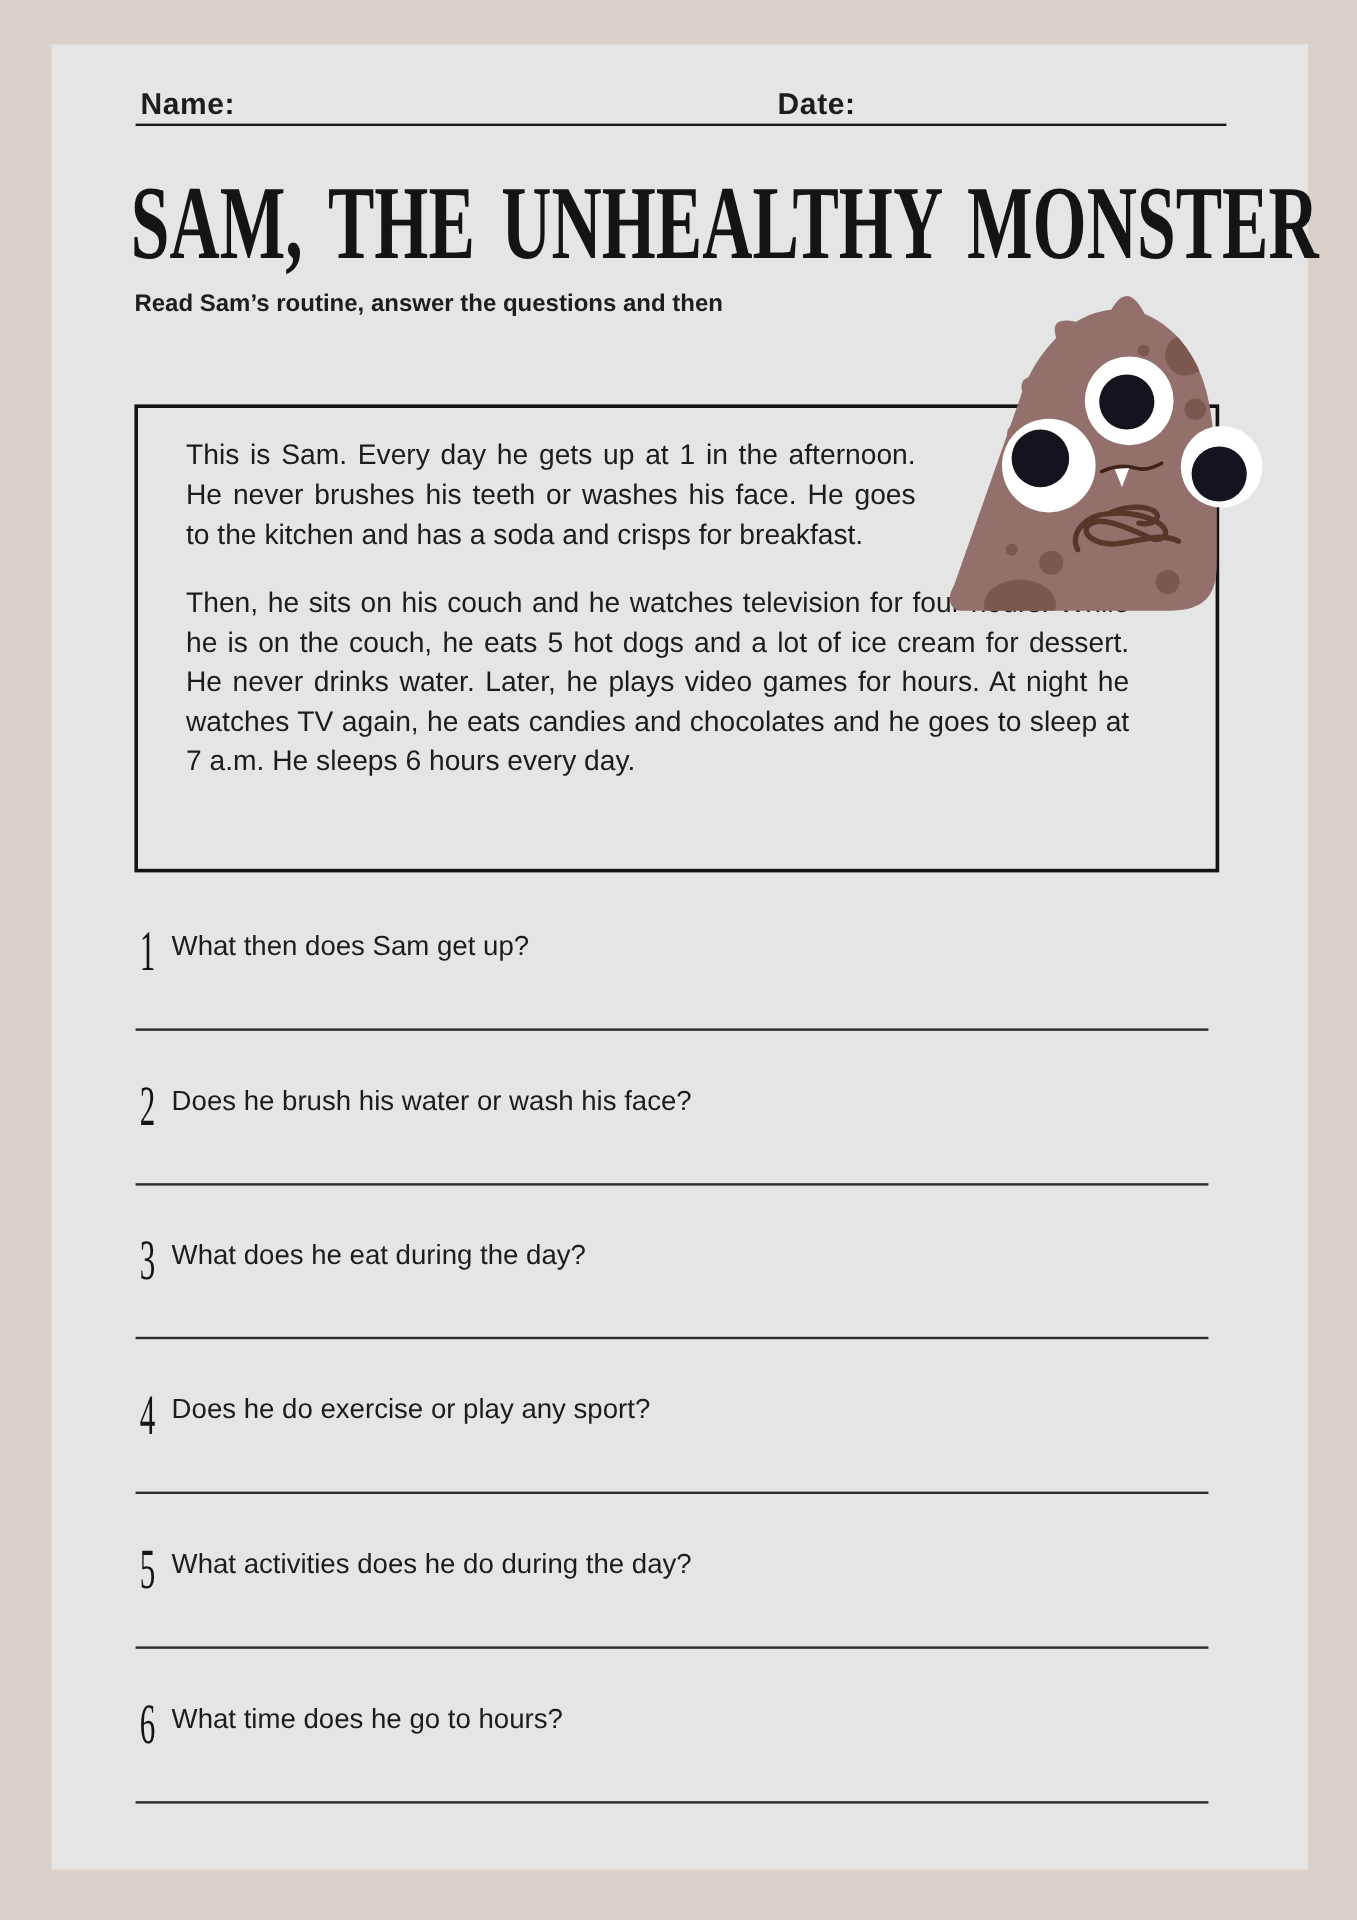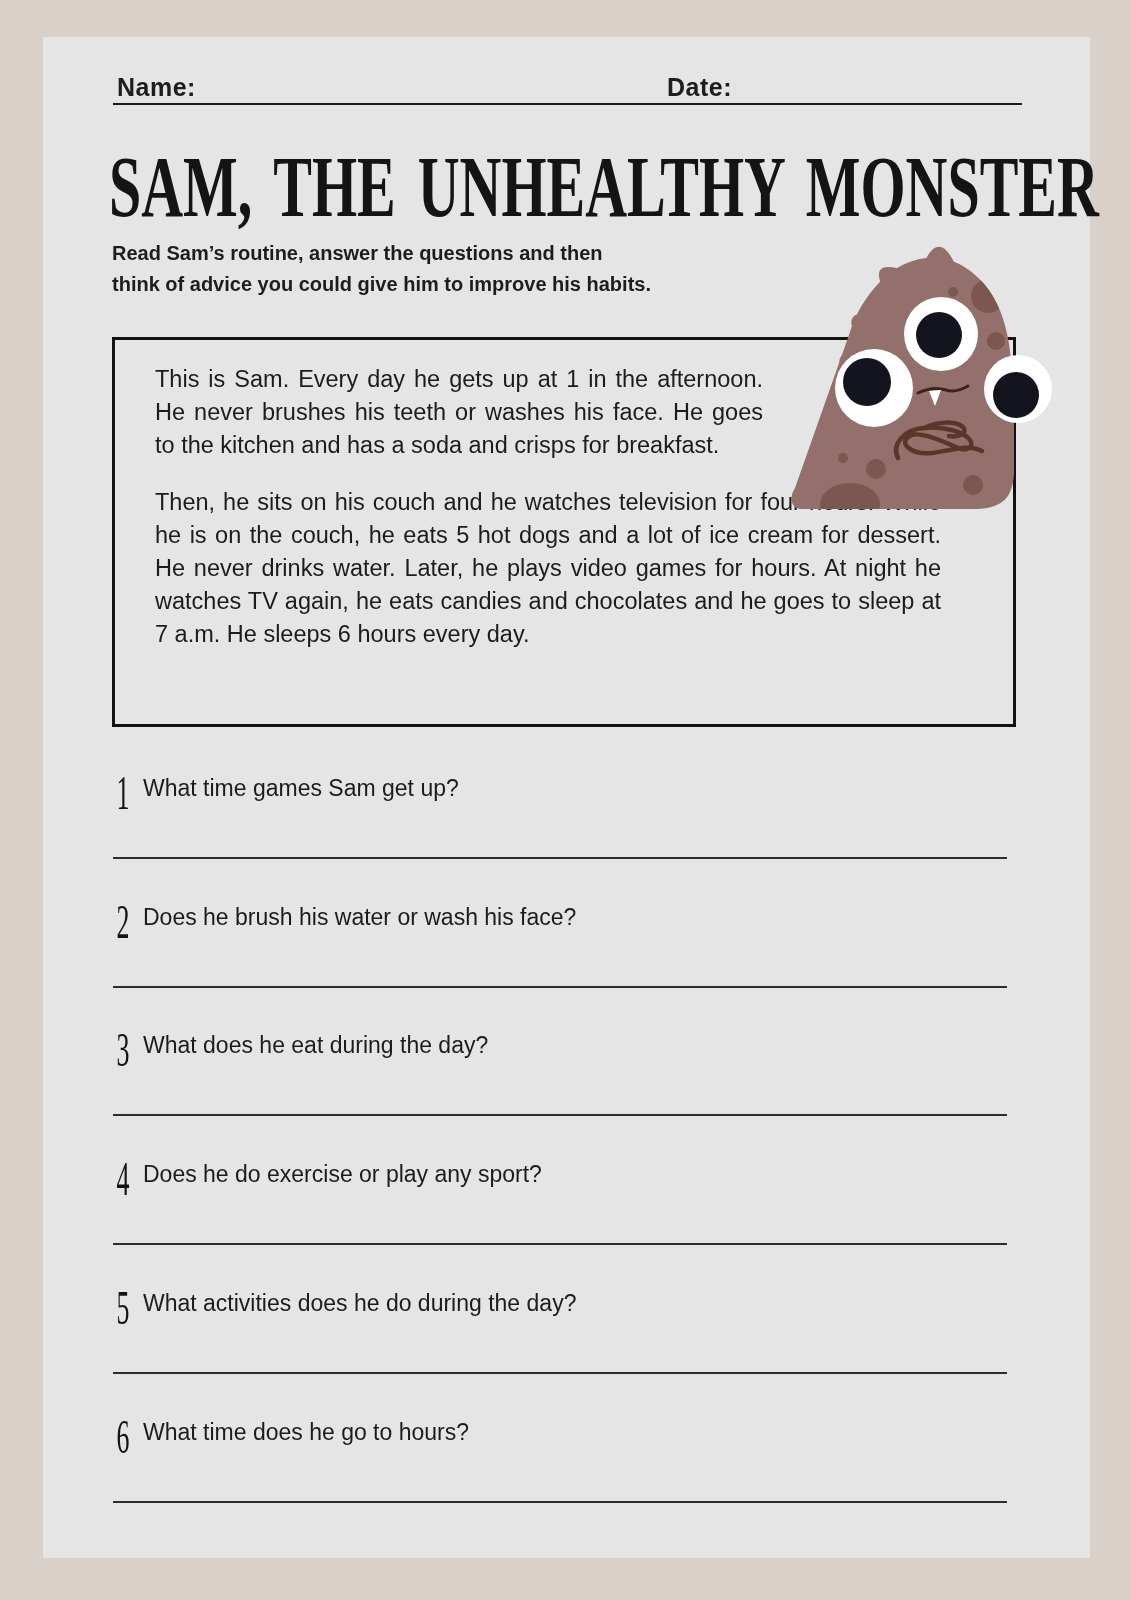--- a/index.html
+++ b/index.html
@@ -12,21 +12,21 @@
   .sheet{
     position:absolute;left:43px;top:37px;width:1047px;height:1521px;
     background:#e5e5e5;
   }
   
   .hdr-label{
     position:absolute;top:36px;font-size:25px;font-weight:700;
     letter-spacing:0.5px;color:#1d1d1d;
   }
   .hdr-name{left:74px;}
-  .hdr-date{left:605px;margin-left:19px;}
+  .hdr-date{left:605px;}
   .hdr-rule{
     position:absolute;left:70px;top:66px;width:909px;height:0;
     border-top:2px solid #1b1b1b;
   }
   
   .title{
     position:absolute;left:66px;top:106px;white-space:nowrap;
     font-family:"Liberation Serif", serif;font-weight:700;
     font-size:84px;line-height:84px;letter-spacing:0px;word-spacing:0.13em;
     transform:scale(0.69,1.04);transform-origin:left top;color:#141414;
@@ -73,21 +73,20 @@
 <div class="sheet">
 
   <div class="hdr-label hdr-name">Name:</div>
   <div class="hdr-label hdr-date">Date:</div>
   <div class="hdr-rule"></div>
 
   <div class="title">SAM, THE UNHEALTHY MONSTER</div>
 
   <div class="instructions">
     <div>Read Sam’s routine, answer the questions and then</div>
-    <div>think of advice you could give him to improve his habits.</div>
   </div>
 
   <div class="passage-box">
     <p class="para1">This is Sam. Every day he gets up at 1 in the afternoon. He never brushes his teeth or washes his face. He goes to the kitchen and has a soda and crisps for breakfast.</p>
     <p class="para2">Then, he sits on his couch and he watches television for four hours. While he is on the couch, he eats 5 hot dogs and a lot of ice cream for dessert. He never drinks water. Later, he plays video games for hours. At night he watches TV again, he eats candies and chocolates and he goes to sleep at 7 a.m. He sleeps 6 hours every day.</p>
   </div>
 
   <svg class="monster" viewBox="0 0 265 292" aria-hidden="true">
     <defs>
       <clipPath id="bodyClip">
@@ -130,21 +129,21 @@
     <path d="M 141 169 L 153 168 L 147 184 Z" fill="#ffffff"></path>
     <g fill="none" stroke="#5a352a" stroke-width="4.5" stroke-linecap="round" stroke-linejoin="round">
       <path d="M 110 236 C 103 222 117 207 136 206 C 157 204 176 210 182 218 C 187 225 178 230 170 226 C 148 216 128 208 120 215 C 111 222 124 233 144 231 C 166 228 180 222 194 229"></path>
       <path d="M 136 206 C 150 199 168 199 175 205 C 180 210 172 216 161 214"></path>
     </g>
   </svg>
 
   <div class="question q1">
     <div class="q-row">
       <span class="q-num">1</span>
-      <span class="q-text">What time games Sam get up?</span>
+      <span class="q-text">What then does Sam get up?</span>
     </div>
     <div class="a-line"></div>
   </div>
 
   <div class="question q2">
     <div class="q-row">
       <span class="q-num">2</span>
       <span class="q-text">Does he brush his water or wash his face?</span>
     </div>
     <div class="a-line"></div>

